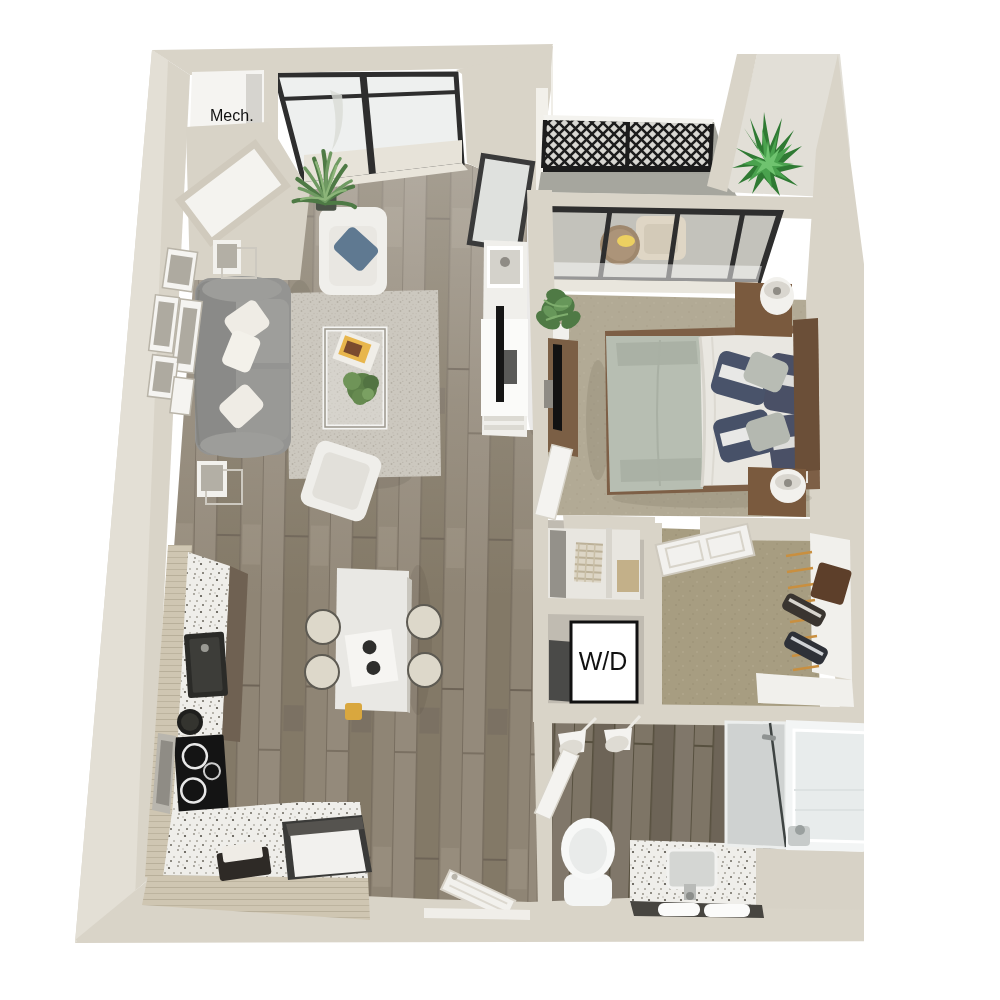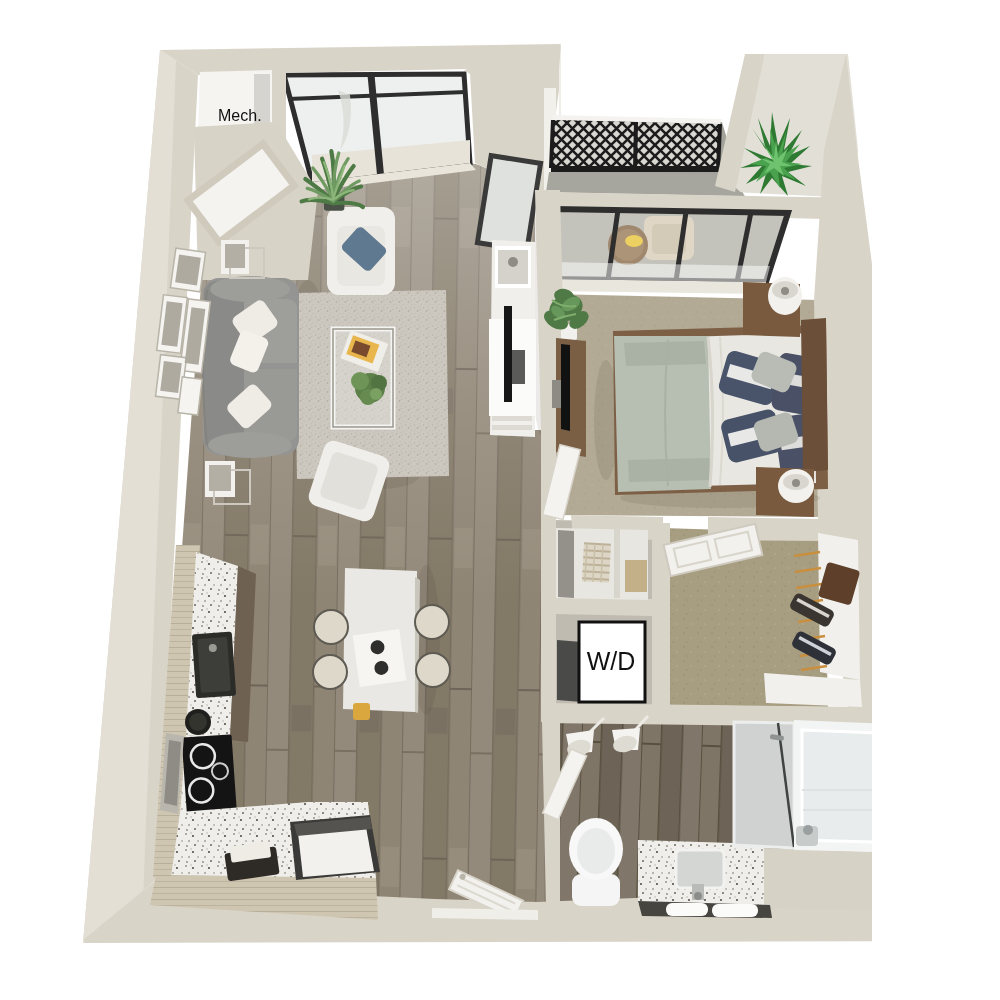--- a/index.html
+++ b/index.html
@@ -1,17 +1,17 @@
 <!DOCTYPE html>
 <html><head>
 <meta charset="utf-8">
 <style>
   html,body{margin:0;padding:0;background:#ffffff;}
   .page{width:864px;height:1000px;position:relative;overflow:hidden;background:#ffffff;
-        font-family:"Liberation Sans", sans-serif;padding-left:8px;}
+        font-family:"Liberation Sans", sans-serif;}
 </style>
 </head>
 <body>
 <div class="page">
 <svg width="1000" height="1000" viewBox="0 0 1000 1000" xmlns="http://www.w3.org/2000/svg">
 <defs>
   <linearGradient id="floorlight" x1="0" y1="160" x2="0" y2="600" gradientUnits="userSpaceOnUse">
     <stop offset="0" stop-color="#ffffff" stop-opacity="0.28"></stop>
     <stop offset="0.55" stop-color="#ffffff" stop-opacity="0.10"></stop>
     <stop offset="1" stop-color="#ffffff" stop-opacity="0"></stop>

